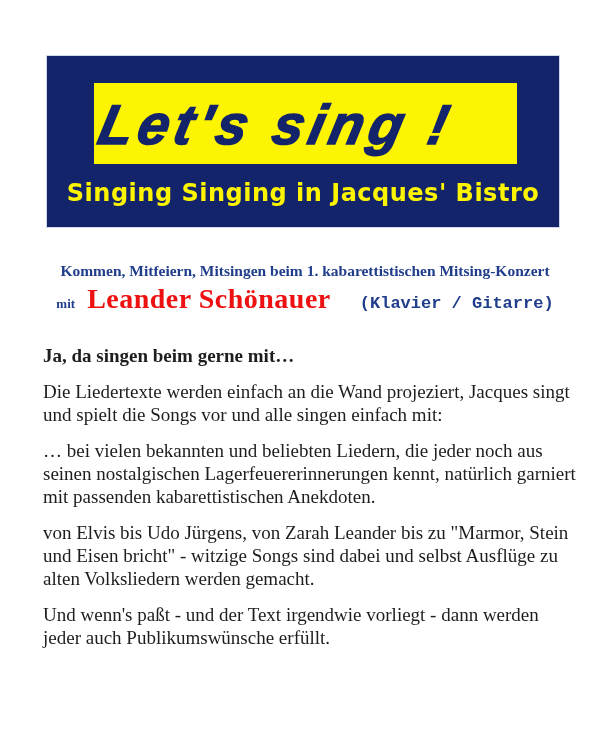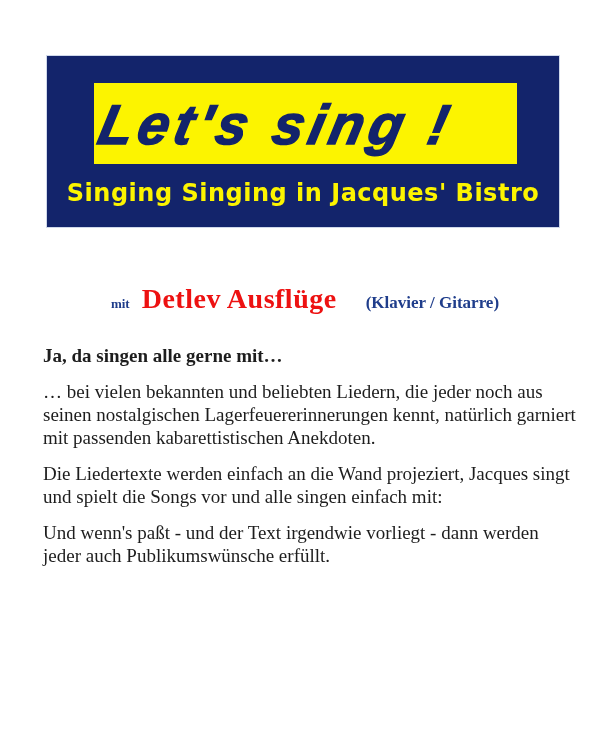--- a/index.html
+++ b/index.html
@@ -97,21 +97,21 @@
     margin-right: 12px;
   }
   .performer .name {
     font-family: "Liberation Serif", serif;
     font-weight: 700;
     font-size: 28px;
     color: #ed1111;
     letter-spacing: 0.5px;
   }
   .performer .instruments {
-    font-family: Liberation Serif, serif;
+    font-family: Liberation Mono, monospace;
     font-weight: 700;
     font-size: 17px;
     color: #1f3d8b;
     margin-left: 29px;
   }
 
   
   .body-text {
     position: absolute;
     left: 43px;
@@ -131,27 +131,29 @@
 
 <div class="page">
 
   <div class="banner">
     <div class="logo-box">
       <div class="logo-text">Let's sing !</div>
     </div>
     <div class="banner-subtitle">Singing Singing in Jacques' Bistro</div>
   </div>
 
+  <div class="headline">Kommen, Mitfeiern, Mitsingen beim 1. kabarettistischen Mitsing-Konzert</div>
 
   <div class="performer">
     <span class="prefix">mit</span>
-    <span class="name">Detlev Ausflüge</span>
+    <span class="name">Leander Schönauer</span>
     <span class="instruments">(Klavier / Gitarre)</span>
   </div>
 
   <div class="body-text">
-    <p class="lead">Ja, da singen alle gerne mit…</p>
+    <p class="lead">Ja, da singen beim gerne mit…</p>
+    <p>Die Liedertexte werden einfach an die Wand projeziert, Jacques singt und spielt die Songs vor und alle singen einfach mit:</p>
     <p>… bei vielen bekannten und beliebten Liedern, die jeder noch aus seinen nostalgischen Lagerfeuererinnerungen kennt, natürlich garniert mit passenden kabarettistischen Anekdoten.</p>
-    <p>Die Liedertexte werden einfach an die Wand projeziert, Jacques singt und spielt die Songs vor und alle singen einfach mit:</p>
+    <p>von Elvis bis Udo Jürgens, von Zarah Leander bis zu "Marmor, Stein und Eisen bricht" - witzige Songs sind dabei und selbst Ausflüge zu alten Volksliedern werden gemacht.</p>
     <p>Und wenn's paßt - und der Text irgendwie vorliegt - dann werden jeder auch Publikumswünsche erfüllt.</p>
   </div>
 
 </div>
 
 </body></html>

